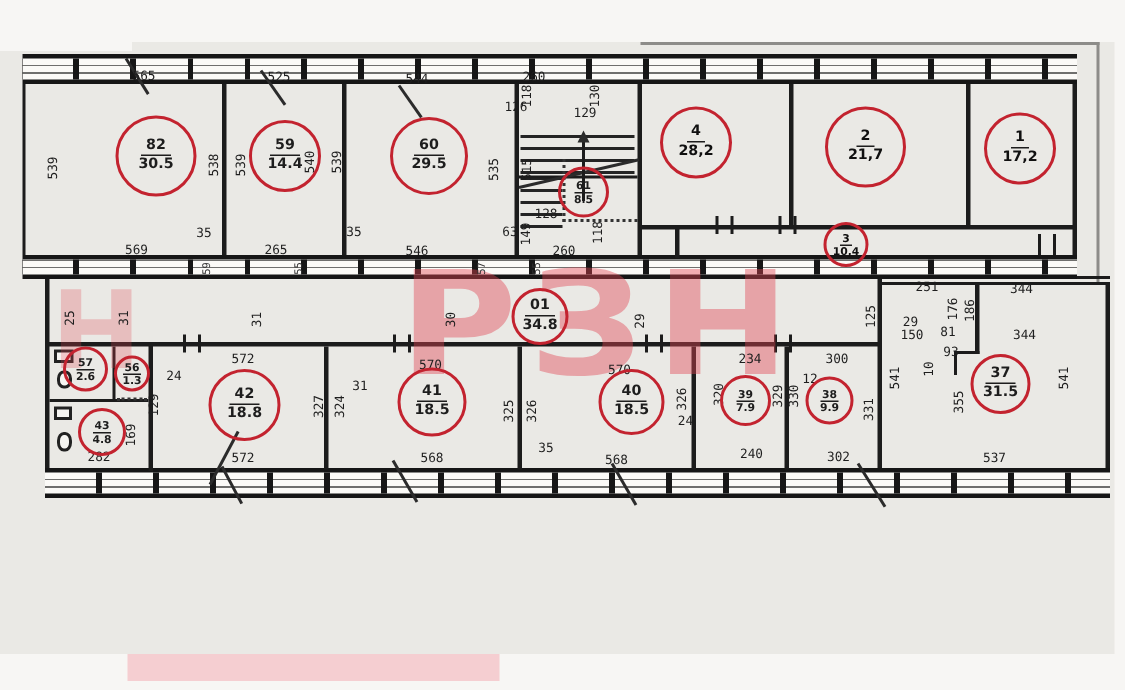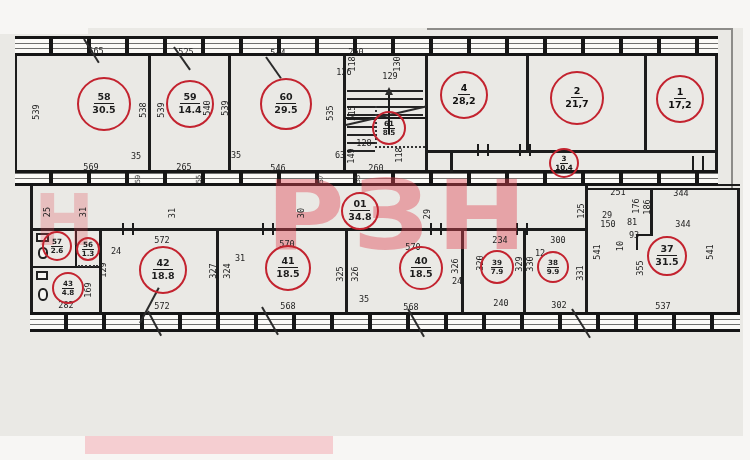--- a/index.html
+++ b/index.html
@@ -202,21 +202,21 @@
       <span class="dim r" style="left: 103px; top: 270px;">129</span>
       <span class="dim r" style="left: 88px; top: 290px;">169</span>
       <span class="dim" style="left: 66px; top: 305px;">282</span>
       <span class="dim" style="left: 162px; top: 306px;">572</span>
       <span class="dim" style="left: 288px; top: 306px;">568</span>
       <span class="dim" style="left: 364px; top: 299px;">35</span>
       <span class="dim" style="left: 411px; top: 307px;">568</span>
     </div>
   <div id="rooms-layer">
       <div class="circ" style="left: 77px; top: 77px; height: 54px; width: 54px;">
-        <span class="rnum">58</span>
+        <span class="rnum">82</span>
         <span class="rarea">30.5</span>
       </div>
       <div class="circ" style="left: 166px; top: 80px; height: 48px; width: 48px;">
         <span class="rnum">59</span>
         <span class="rarea">14.4</span>
       </div>
       <div class="circ" style="left: 260px; top: 78px; height: 52px; width: 52px;">
         <span class="rnum">60</span>
         <span class="rarea">29.5</span>
       </div>

